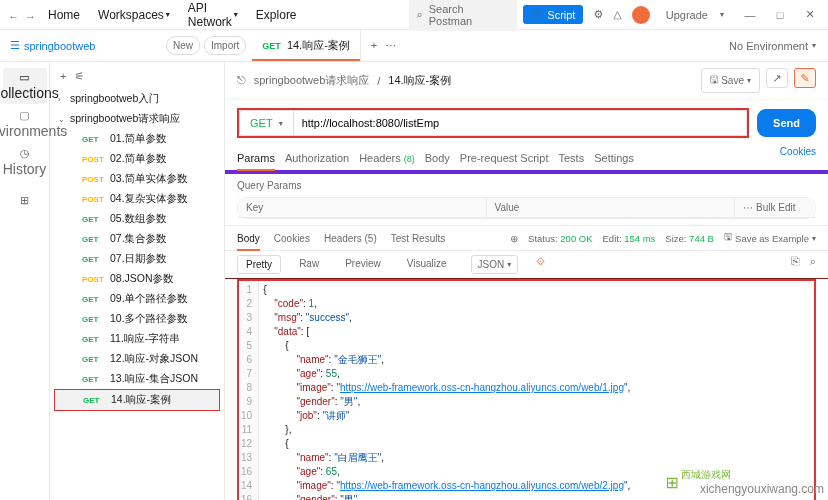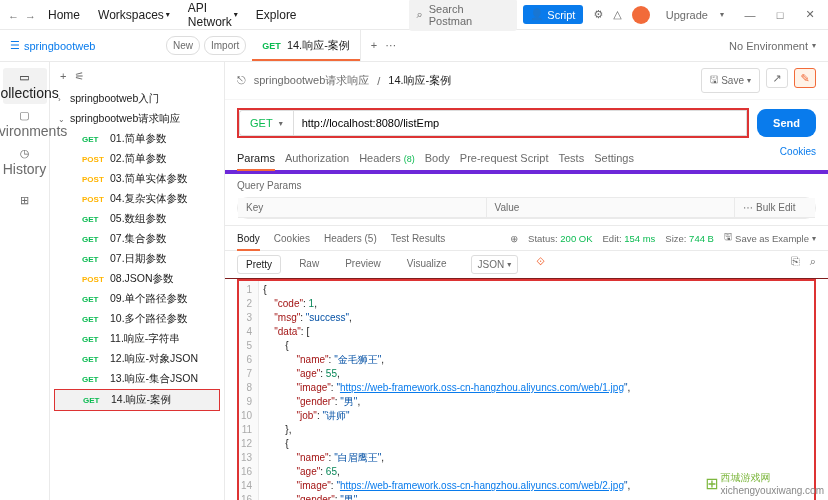--- a/index.html
+++ b/index.html
@@ -94,21 +94,21 @@
     .gutter div { height: 14px; }
     .code-lines { padding: 2px 4px; flex: 1; }
     .code-lines div { height: 14px; white-space: pre; }
     .k { color: #a31515; }
     .n { color: #098658; }
     .s { color: #0451a5; }
     .url { color: #097bec; text-decoration: underline; margin-top: 46px; }
     .c { color: #212121; }
 
     .watermark { position: absolute; right: 4px; bottom: 4px; font-size: 10px; color: #7eb73f; display: flex; align-items: center; gap: 2px; }
-    .watermark .sub { color: #888; font-size: 10px; display: block; }
+    .watermark .sub { color: #888; font-size: 12px; display: block; margin-left: 19px; }
     .chev { font-size: 8px; }
   </style>
 </head>
 <body>
 
 <div class="topbar">
   <span class="nav-arrow">←</span>
   <span class="nav-arrow">→</span>
   <span class="topbar-link">Home</span>
   <span class="topbar-link">

